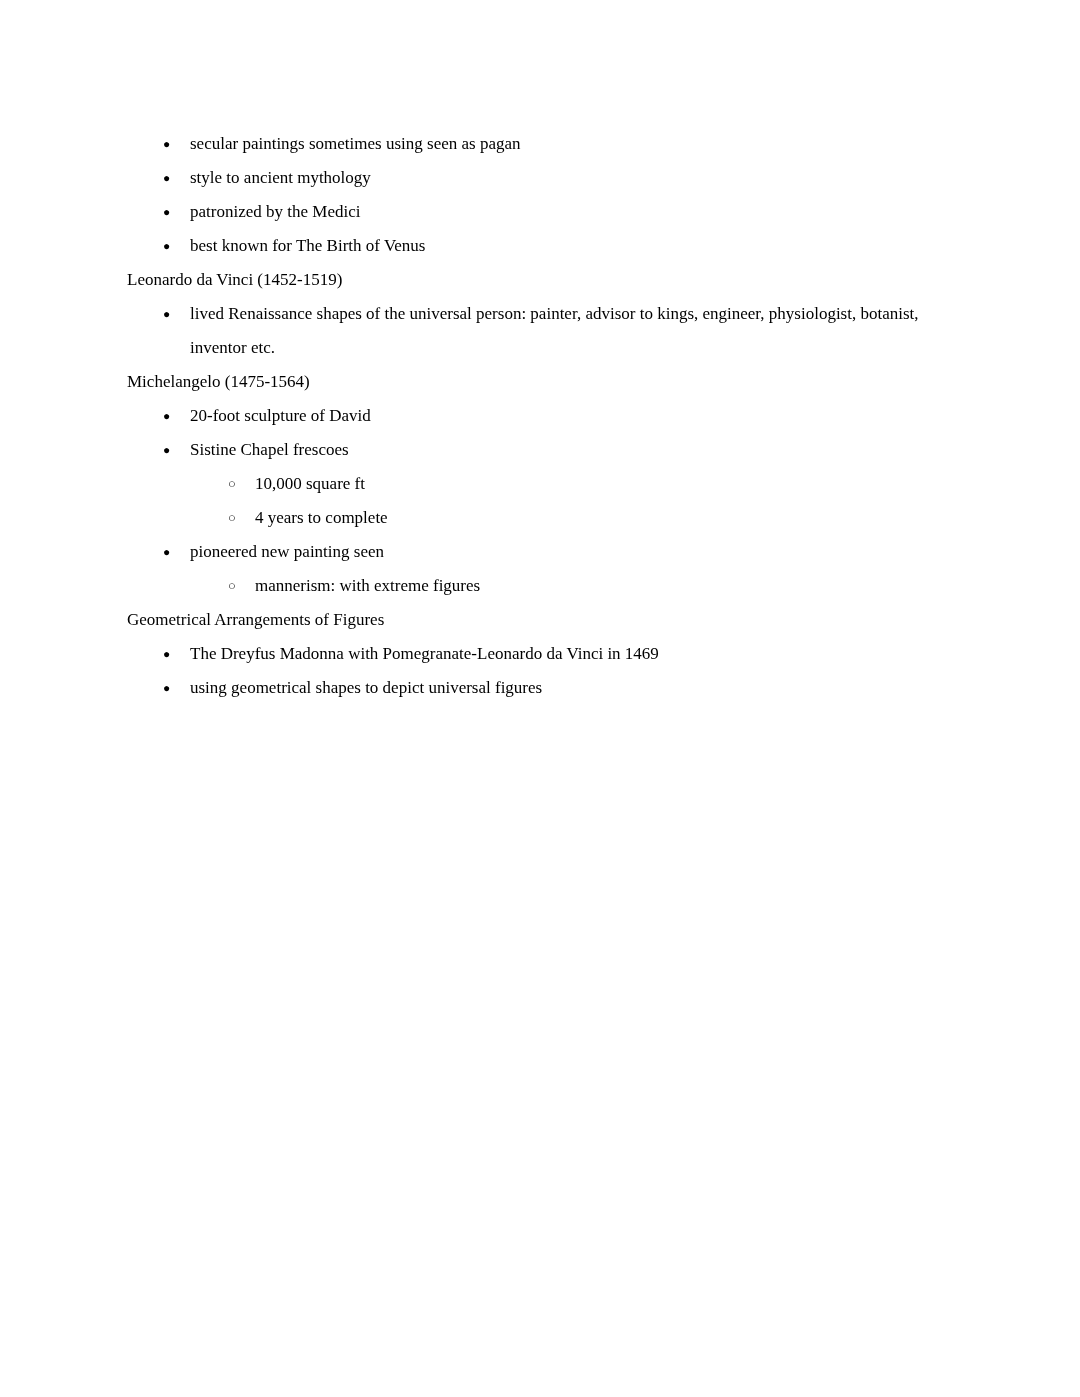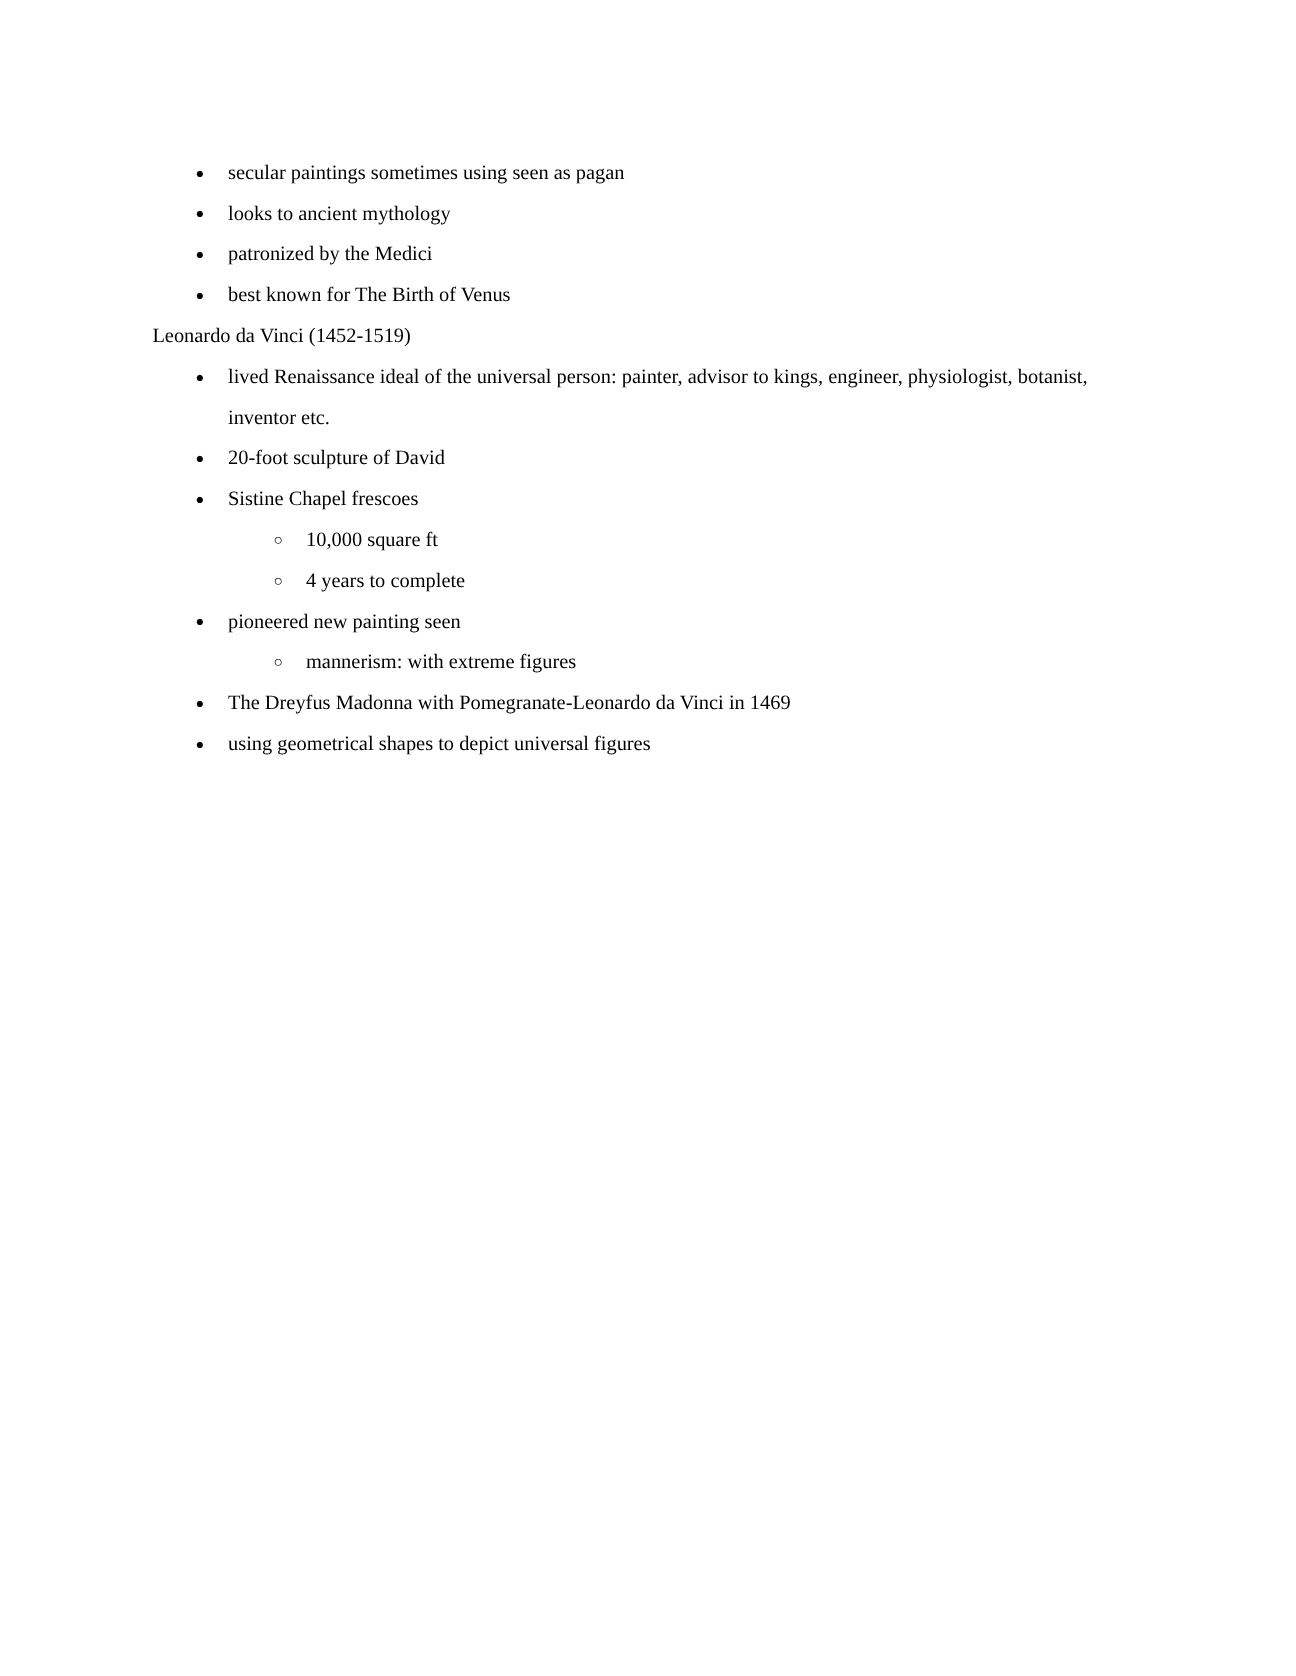--- a/index.html
+++ b/index.html
@@ -49,36 +49,39 @@
 <body>
 
 <div class="doc-page">
   <div>
       <div class="line level-1">
         <span class="bullet">●</span>
         <span class="text">secular paintings sometimes using seen as pagan</span>
       </div>
       <div class="line level-1">
         <span class="bullet">●</span>
-        <span class="text">looks to ancient mythology</span>
+        <span class="text">style to ancient mythology</span>
       </div>
       <div class="line level-1">
         <span class="bullet">●</span>
         <span class="text">patronized by the Medici</span>
       </div>
       <div class="line level-1">
         <span class="bullet">●</span>
         <span class="text">best known for The Birth of Venus</span>
       </div>
       <div class="line level-0">
         <span class="text">Leonardo da Vinci (1452-1519)</span>
       </div>
       <div class="line level-1">
         <span class="bullet">●</span>
-        <span class="text">lived Renaissance ideal of the universal person: painter, advisor to kings, engineer, physiologist, botanist, inventor etc.</span>
+        <span class="text">lived Renaissance shapes of the universal person: painter, advisor to kings, engineer, physiologist, botanist, inventor etc.</span>
+      </div>
+      <div class="line level-0">
+        <span class="text">Michelangelo (1475-1564)</span>
       </div>
       <div class="line level-1">
         <span class="bullet">●</span>
         <span class="text">20-foot sculpture of David</span>
       </div>
       <div class="line level-1">
         <span class="bullet">●</span>
         <span class="text">Sistine Chapel frescoes</span>
       </div>
       <div class="line level-2">
@@ -90,20 +93,23 @@
         <span class="text">4 years to complete</span>
       </div>
       <div class="line level-1">
         <span class="bullet">●</span>
         <span class="text">pioneered new painting seen</span>
       </div>
       <div class="line level-2">
         <span class="bullet open">○</span>
         <span class="text">mannerism: with extreme figures</span>
       </div>
+      <div class="line level-0">
+        <span class="text">Geometrical Arrangements of Figures</span>
+      </div>
       <div class="line level-1">
         <span class="bullet">●</span>
         <span class="text">The Dreyfus Madonna with Pomegranate-Leonardo da Vinci in 1469</span>
       </div>
       <div class="line level-1">
         <span class="bullet">●</span>
         <span class="text">using geometrical shapes to depict universal figures</span>
       </div>
     </div>
 </div>

